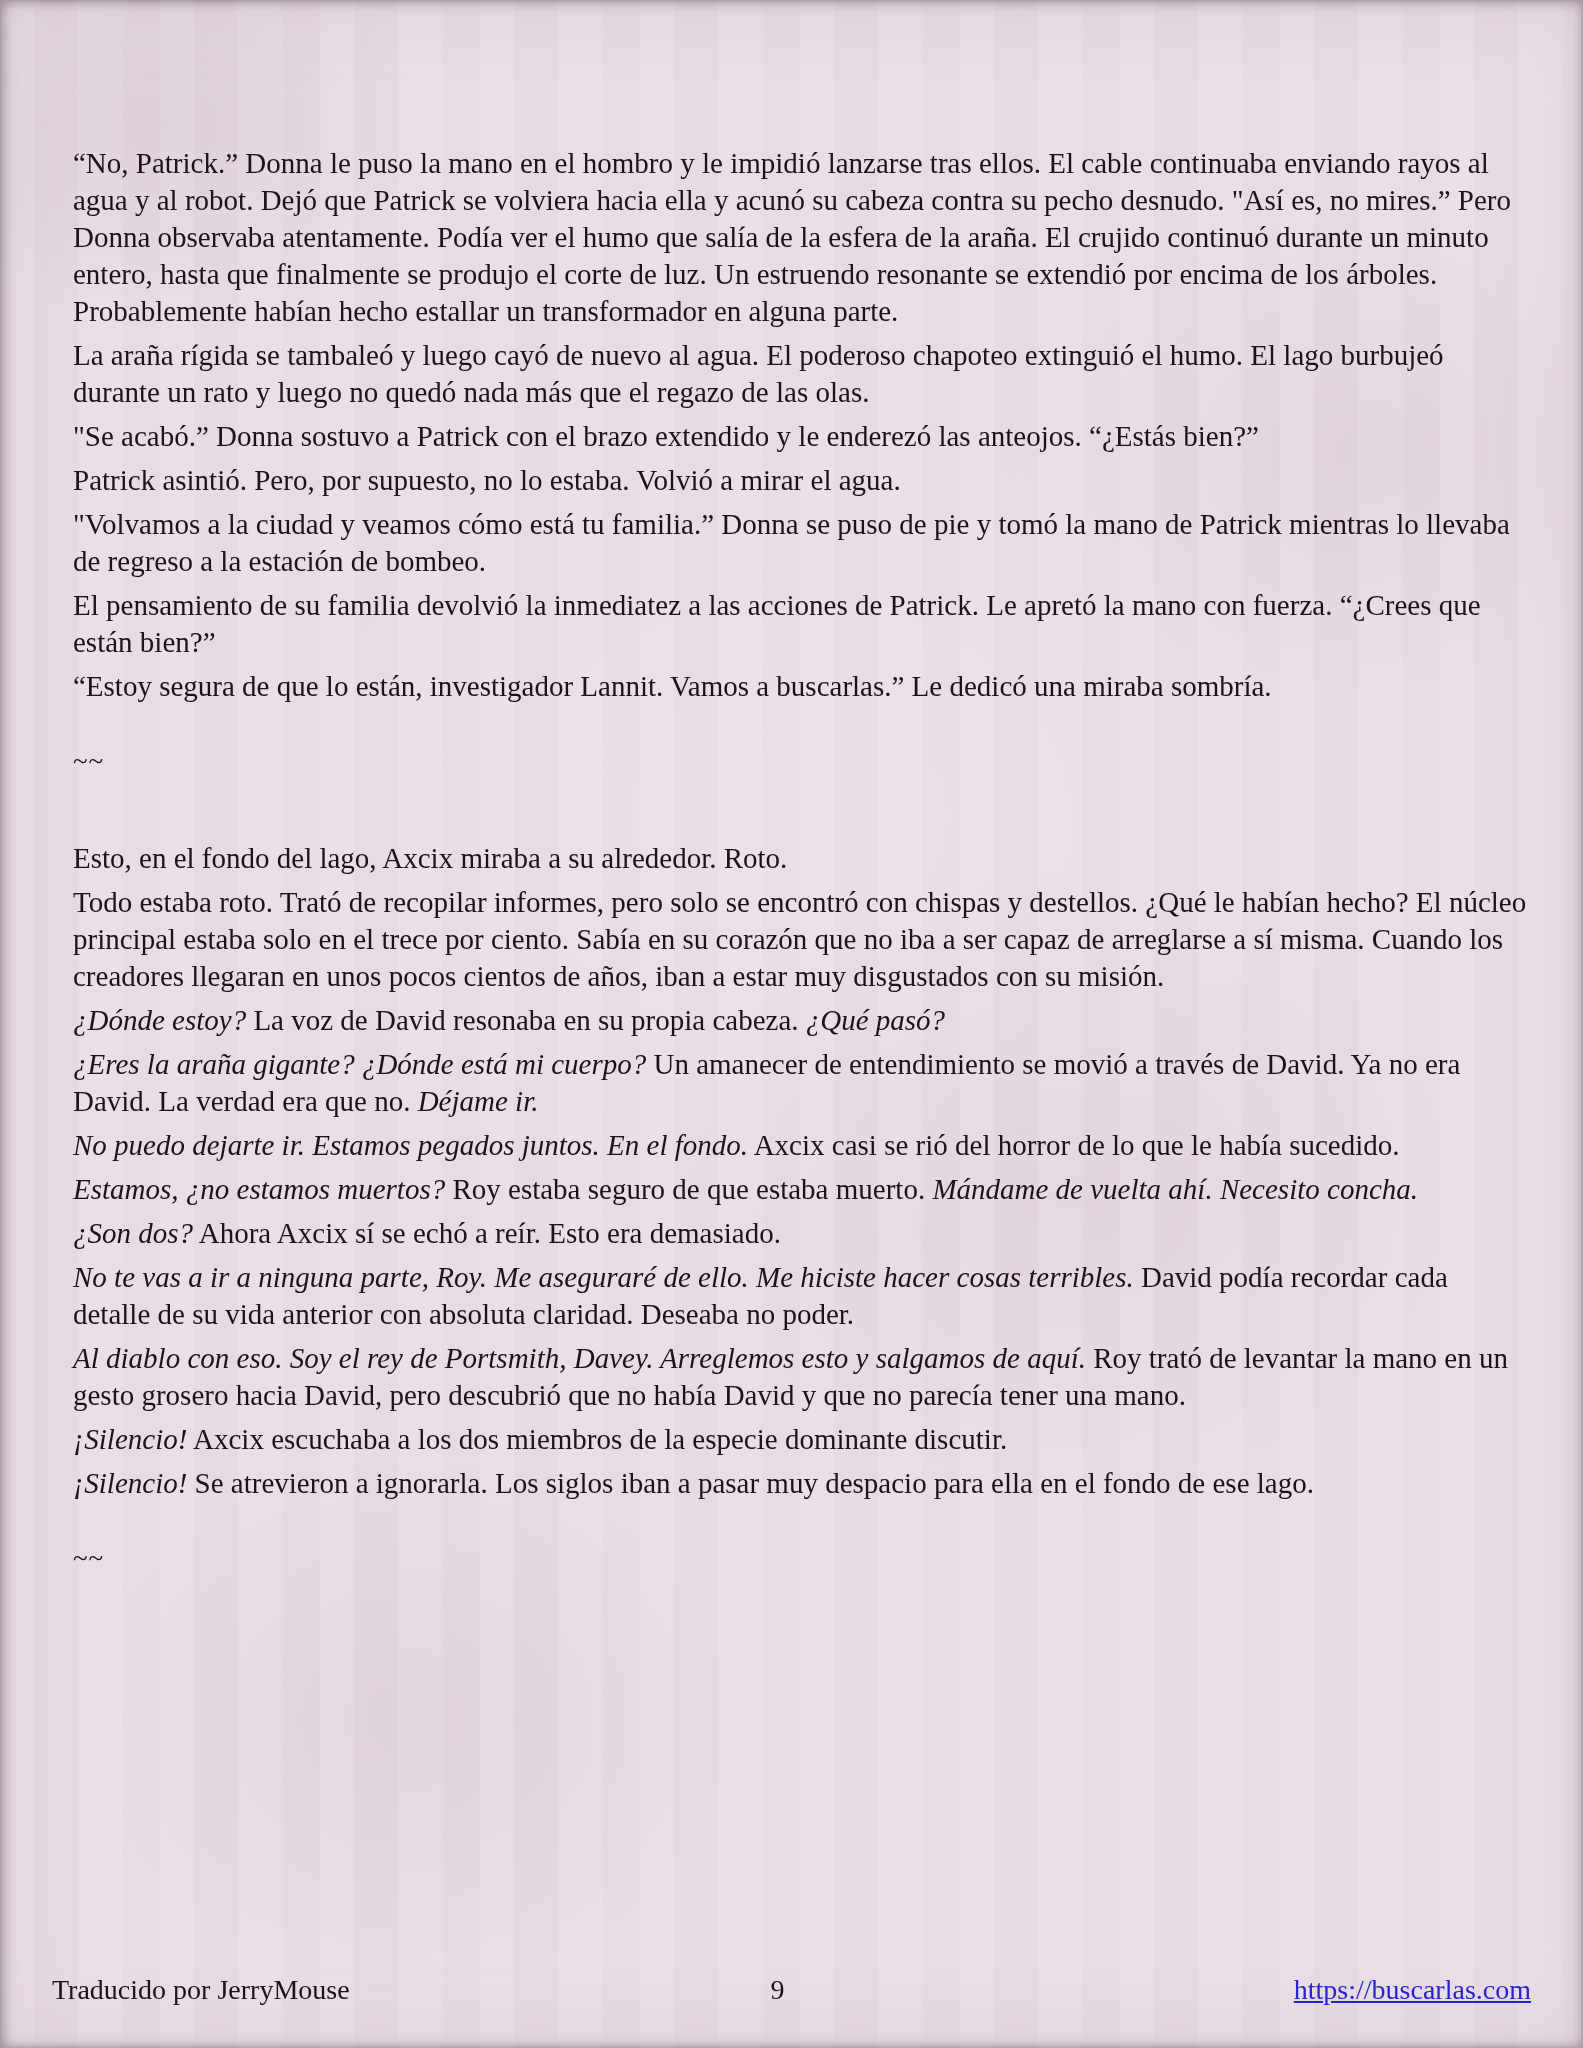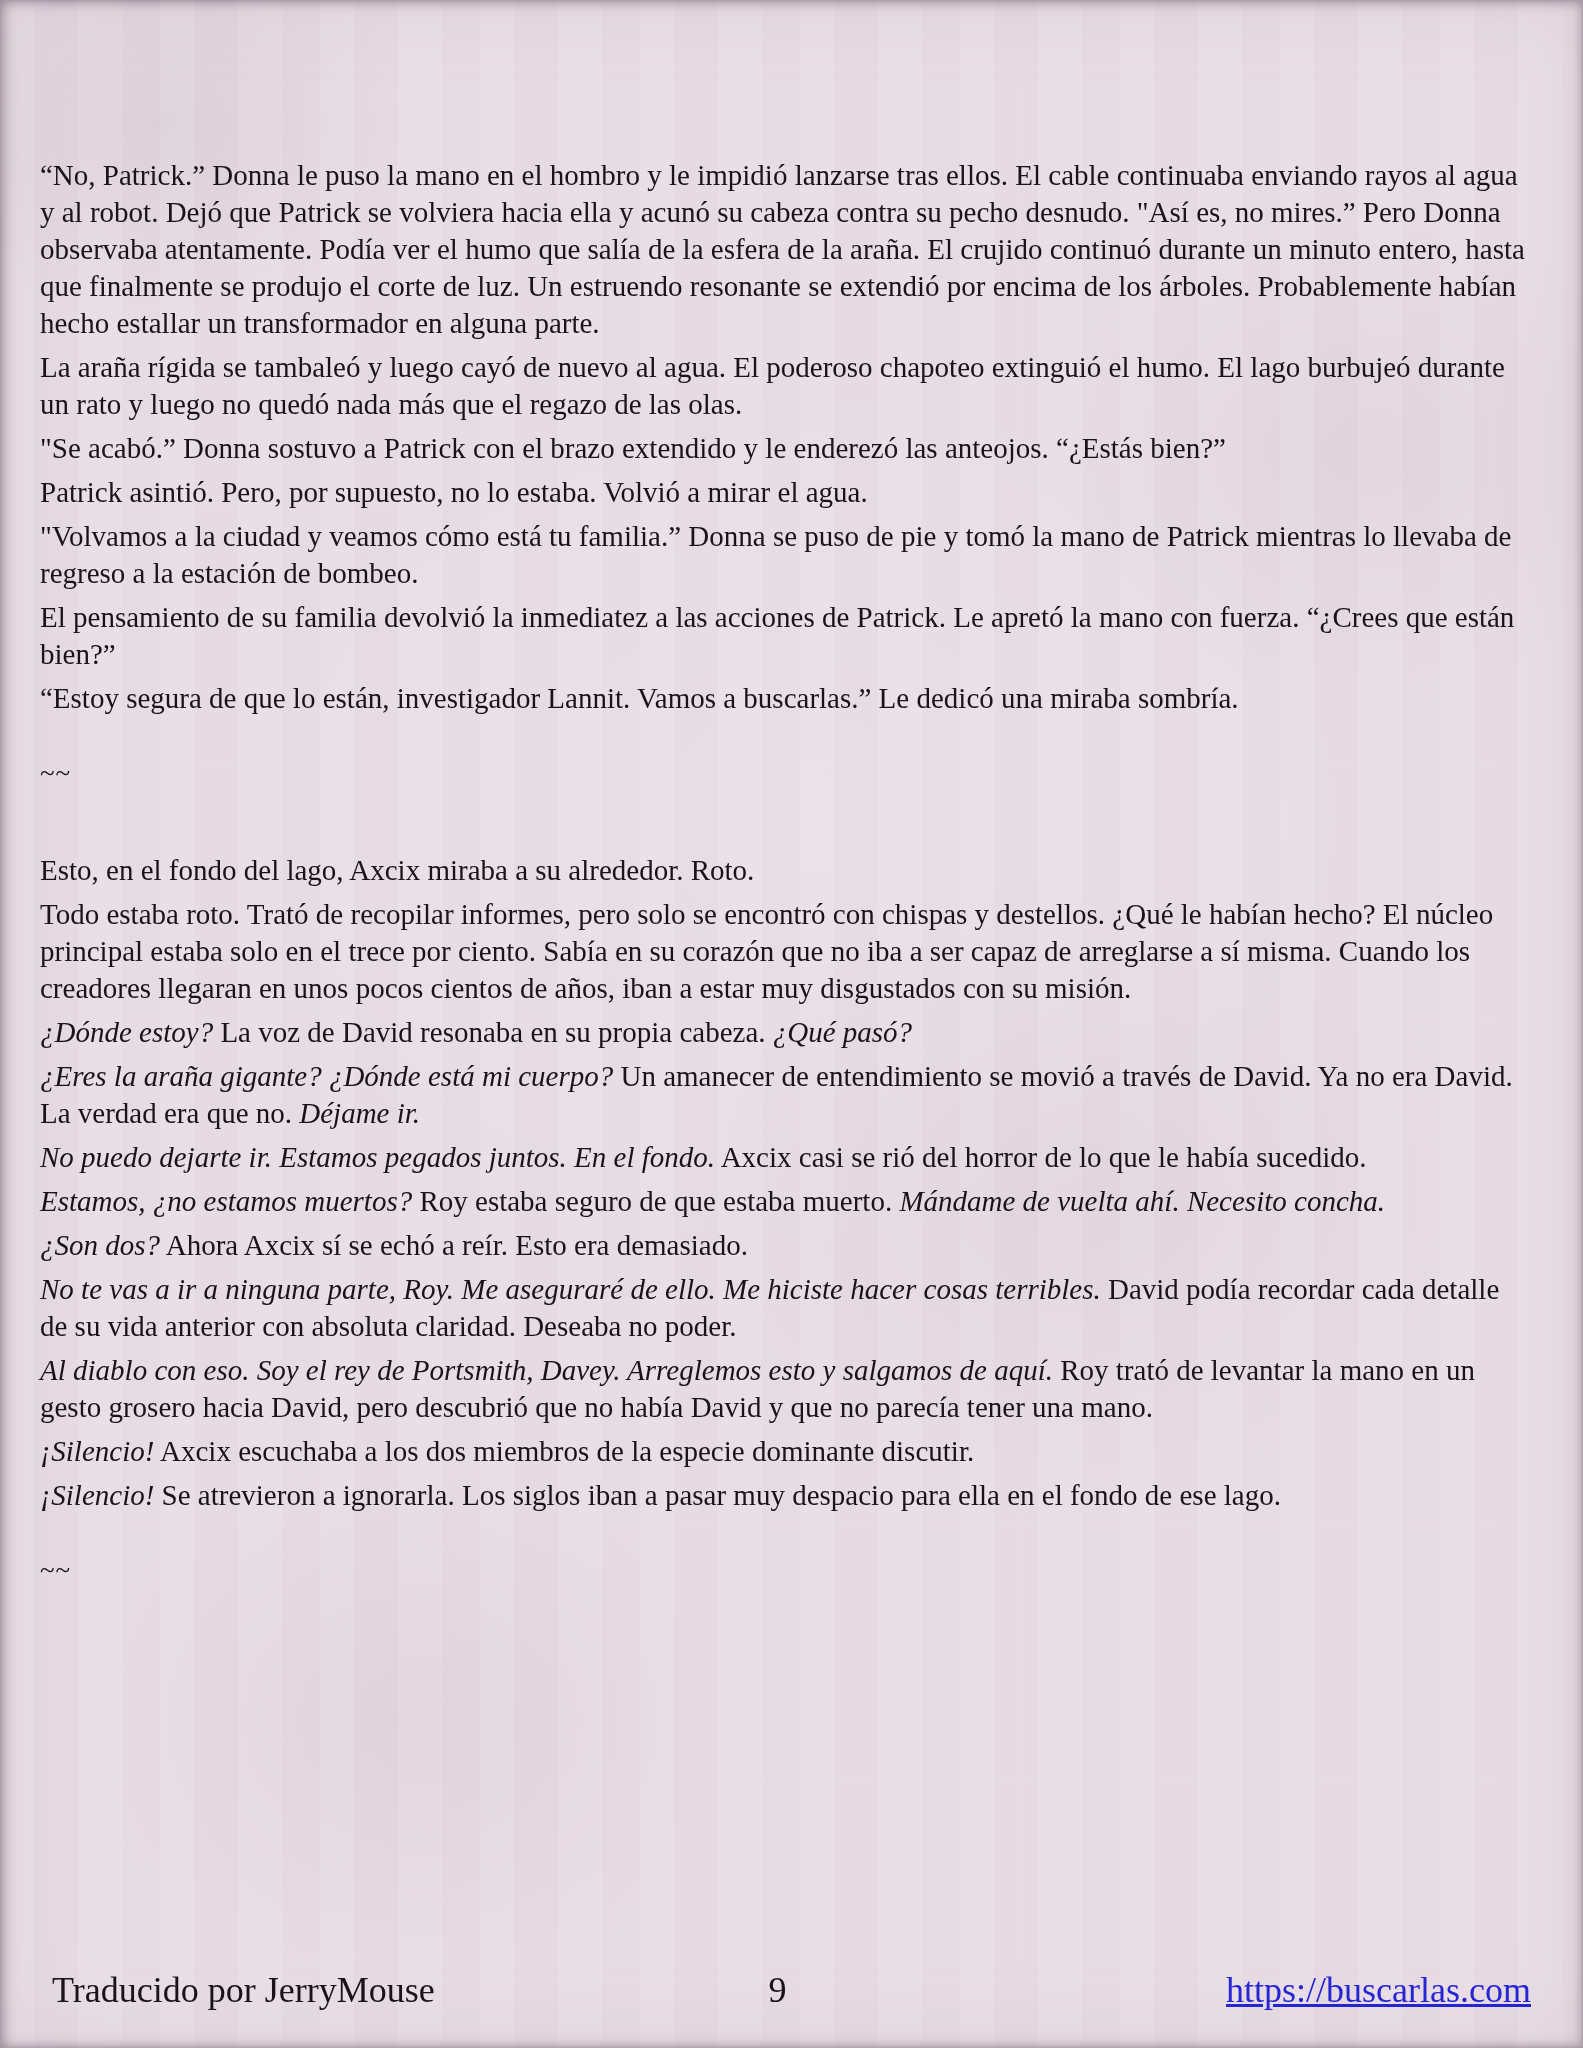--- a/index.html
+++ b/index.html
@@ -33,22 +33,22 @@
     box-shadow:
       inset 0 0 0 2px rgba(170,155,168,0.45),
       inset 10px 0 14px -7px rgba(112,96,110,0.55),
       inset 0 9px 13px -7px rgba(112,96,110,0.50),
       inset -9px 0 13px -7px rgba(112,96,110,0.35),
       inset 0 -9px 13px -7px rgba(112,96,110,0.35),
       inset 0 0 90px rgba(158,138,154,0.14);
   }
   .content {
     position: absolute;
-    top: 16px; left: 0; right: 0;
-    padding: 141px 52px 0 40px;
+    top: 4px; left: 0; right: 0;
+    padding: 141px 52px 0 73px;
     font-size: 29px;
     line-height: 37px;
   }
   p.para {
     margin: 0 0 7px 0;
     text-align: left;
   }
   p.sep {
     margin: 38px 0 60px 0;
     font-size: 27px;
@@ -56,21 +56,21 @@
   }
   .run { font-style: normal; }
   .run.it { font-style: italic; }
   .footer {
     position: absolute;
     left: 52px;
     right: 52px;
     bottom: 42px;
     display: flex;
     align-items: baseline;
-    font-size: 36px;
+    font-size: 28px;
     line-height: 32px;
   }
   .footer .f-left  { flex: 1 1 0; text-align: left; }
   .footer .f-mid   { flex: 0 0 auto; text-align: center; transform: translateX(-14px); }
   .footer .f-right { flex: 1 1 0; text-align: right; }
   a.site-link {
     color: #2525d2;
     text-decoration: underline;
     cursor: pointer;
   }

